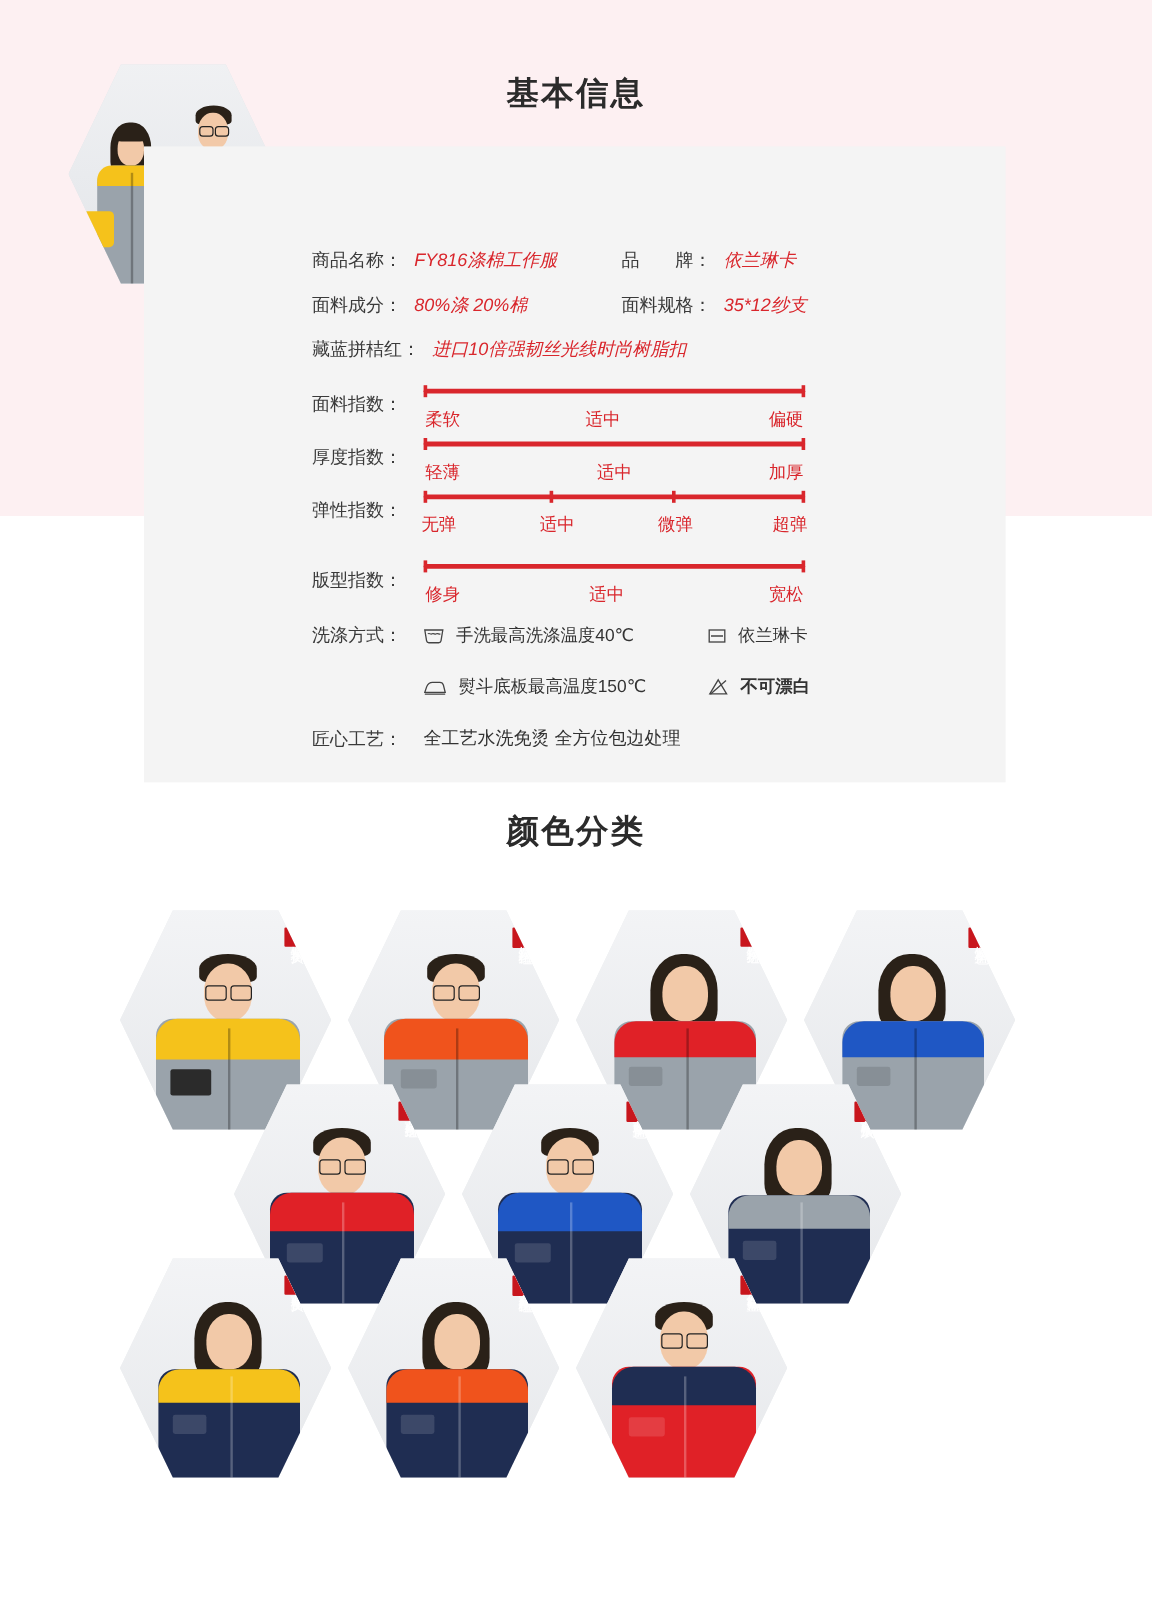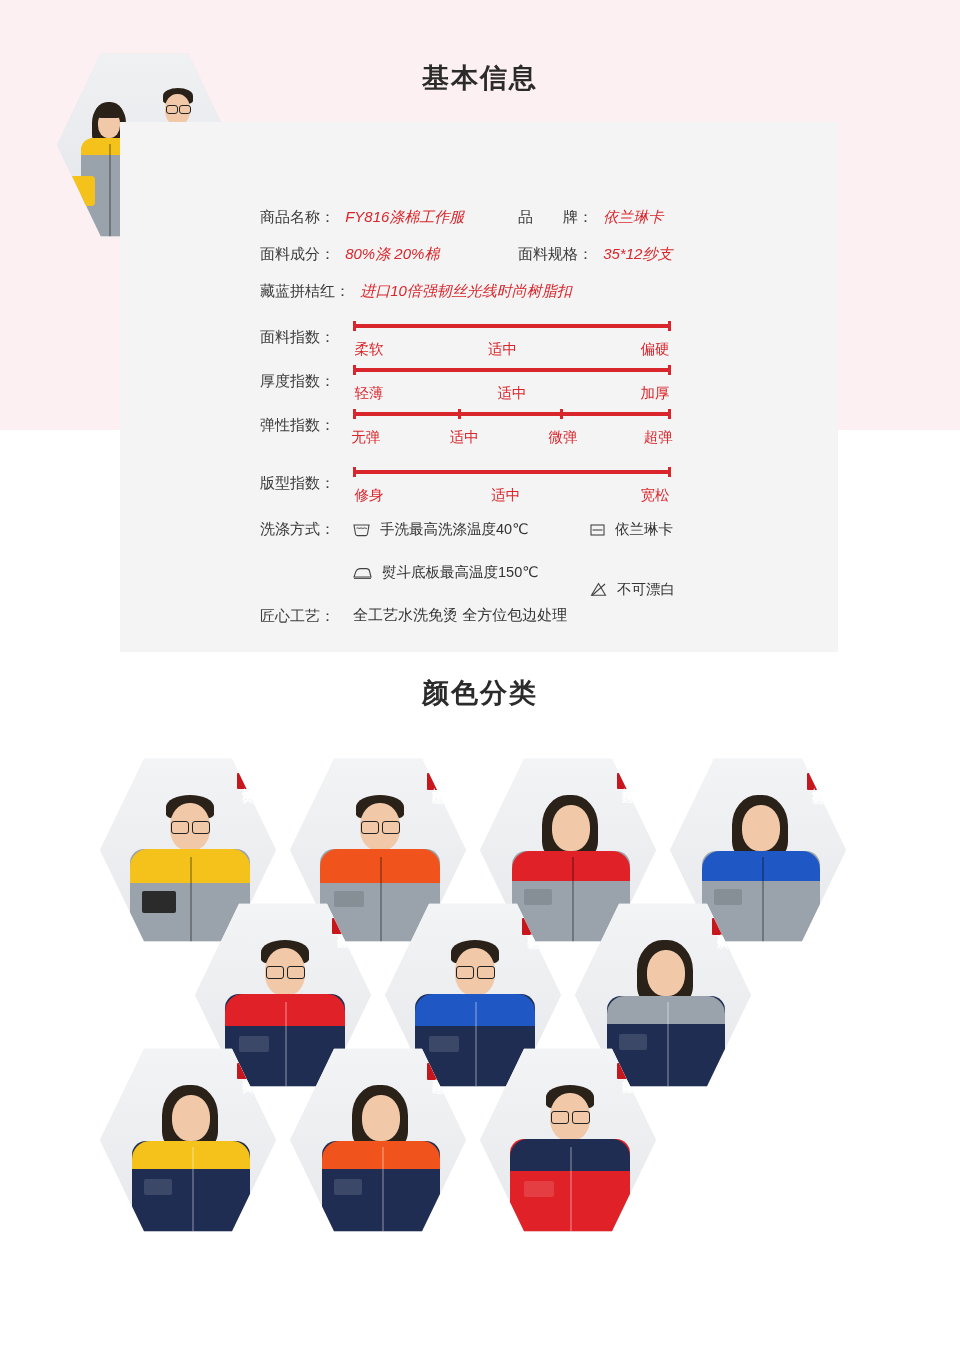--- a/index.html
+++ b/index.html
@@ -228,21 +228,21 @@
       <div class="wash-item" style="left:93px;top:373px;">
         <span class="wicon">
           <svg width="19" height="14" viewBox="0 0 19 14">
               <path d="M1 11h17l-1.5-6c-.4-1.6-1.3-2.4-3-2.4H7.5C5 2.6 3.4 4 2.6 6.2L1 11z" fill="none" stroke="#444" stroke-width="1.1"></path>
               <line x1="1" y1="12.4" x2="18" y2="12.4" stroke="#444" stroke-width="1"></line>
             </svg>
         </span>
         <span>熨斗底板最高温度150℃</span>
       </div>
 
-      <div class="wash-item" style="left:330px;top:390px;">
+      <div class="wash-item" style="left:330px;top:373px;font-weight:bold;">
         <span class="wicon">
           <svg width="17" height="15" viewBox="0 0 17 15">
               <path d="M8.5 1.5 15.5 13.3H1.5z" fill="none" stroke="#444" stroke-width="1.1"></path>
               <line x1="2" y1="13.5" x2="15" y2="2" stroke="#444" stroke-width="1.1"></line>
             </svg>
         </span>
         <span>不可漂白</span>
       </div>
 
       <div class="meter-label" style="left:0;top:417px;">匠心工艺：</div>

